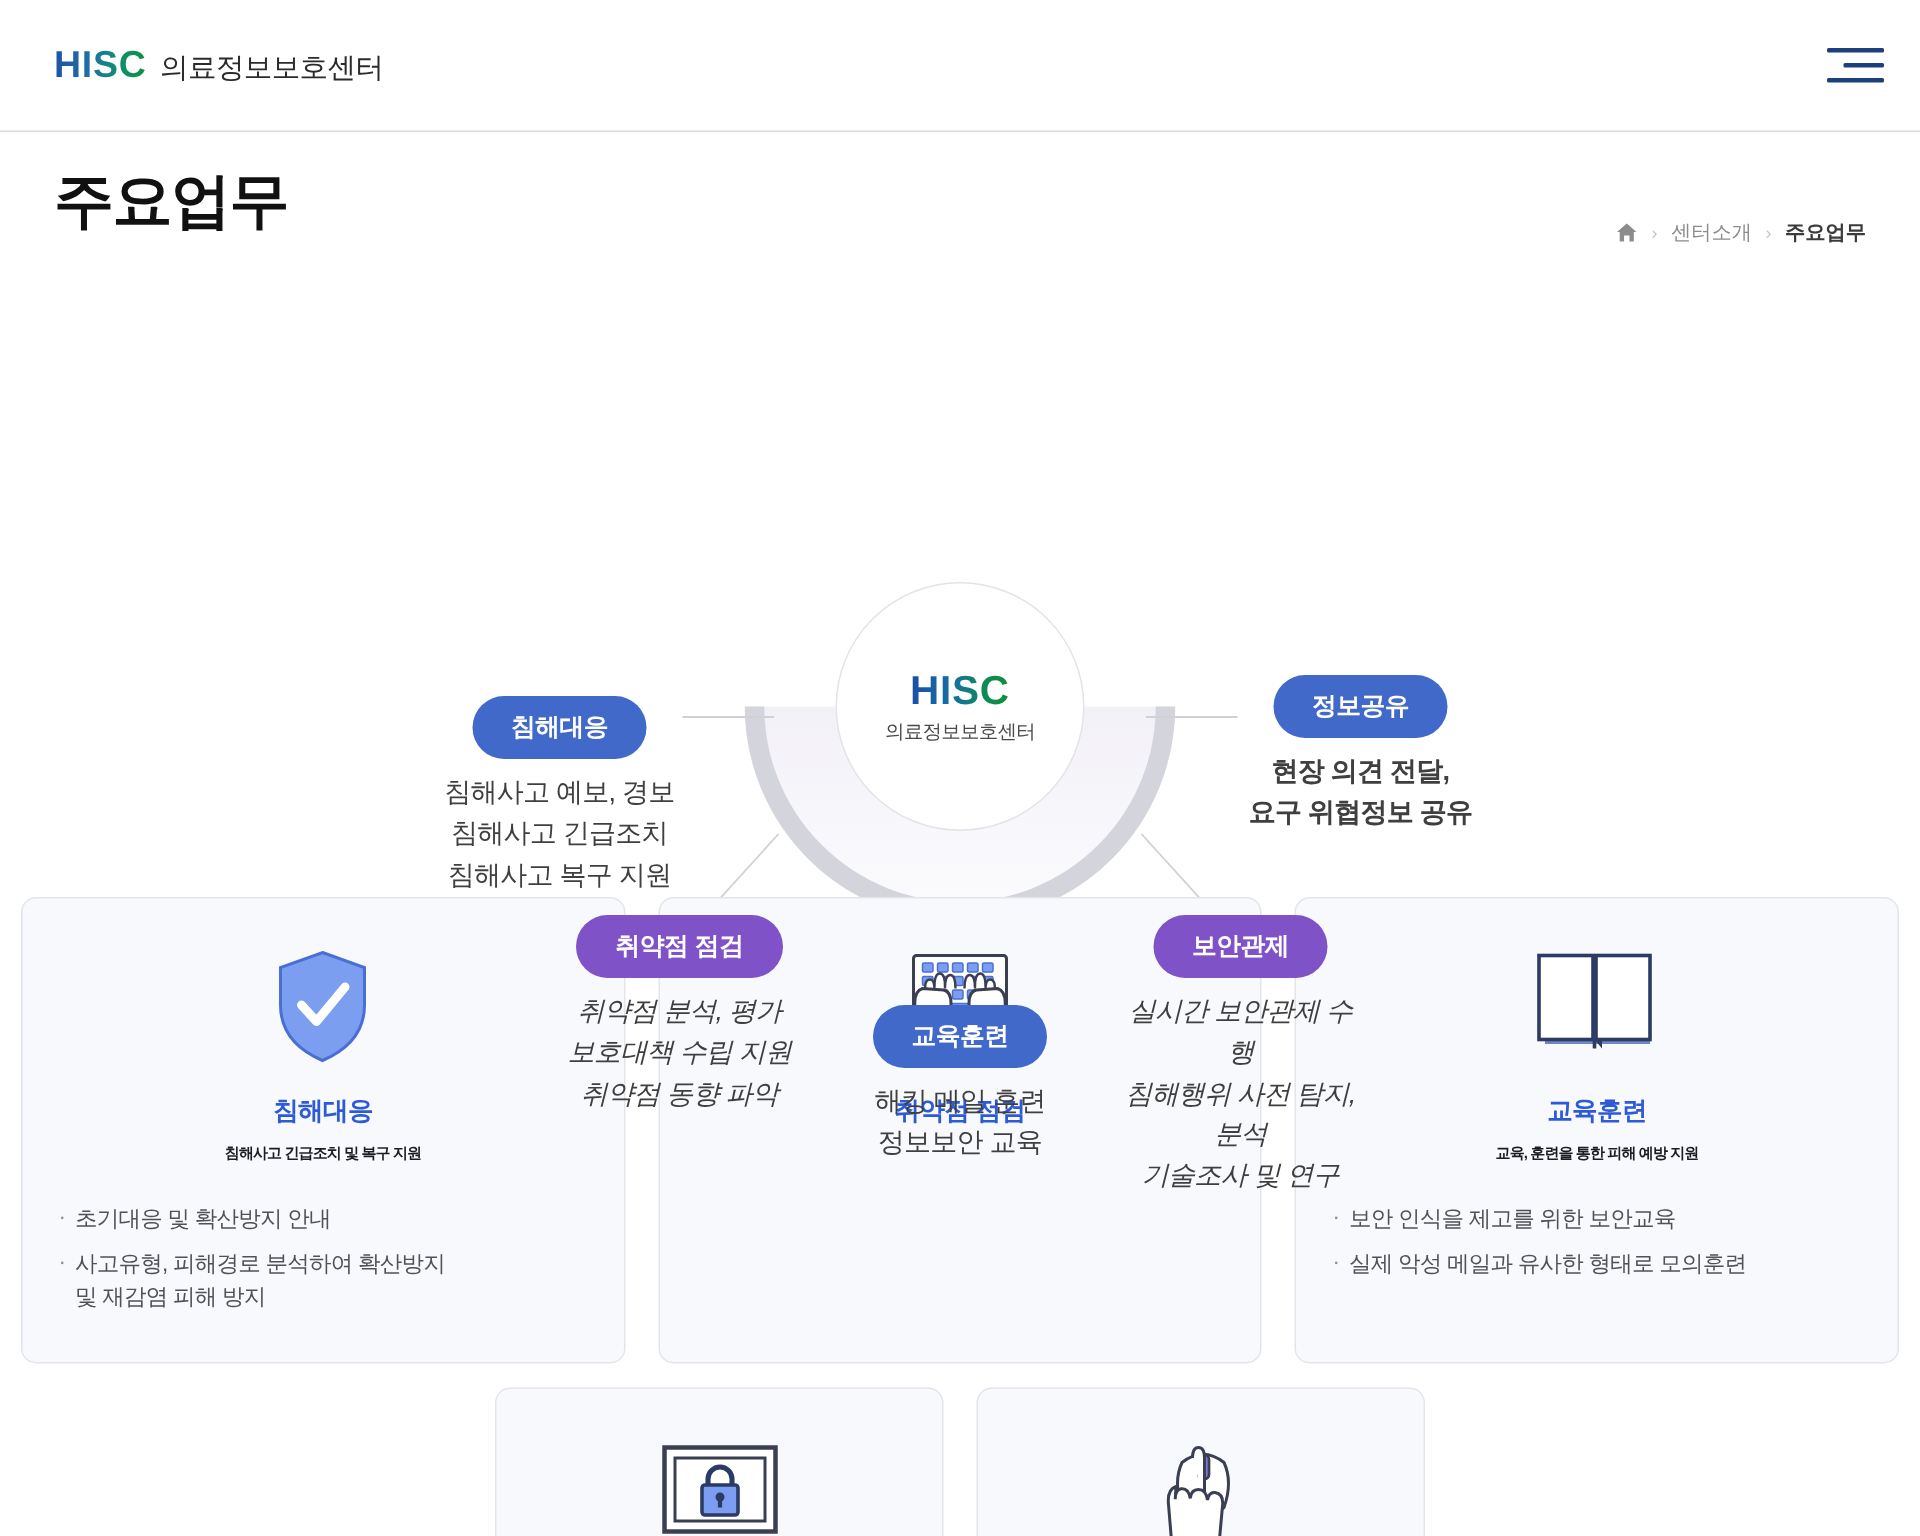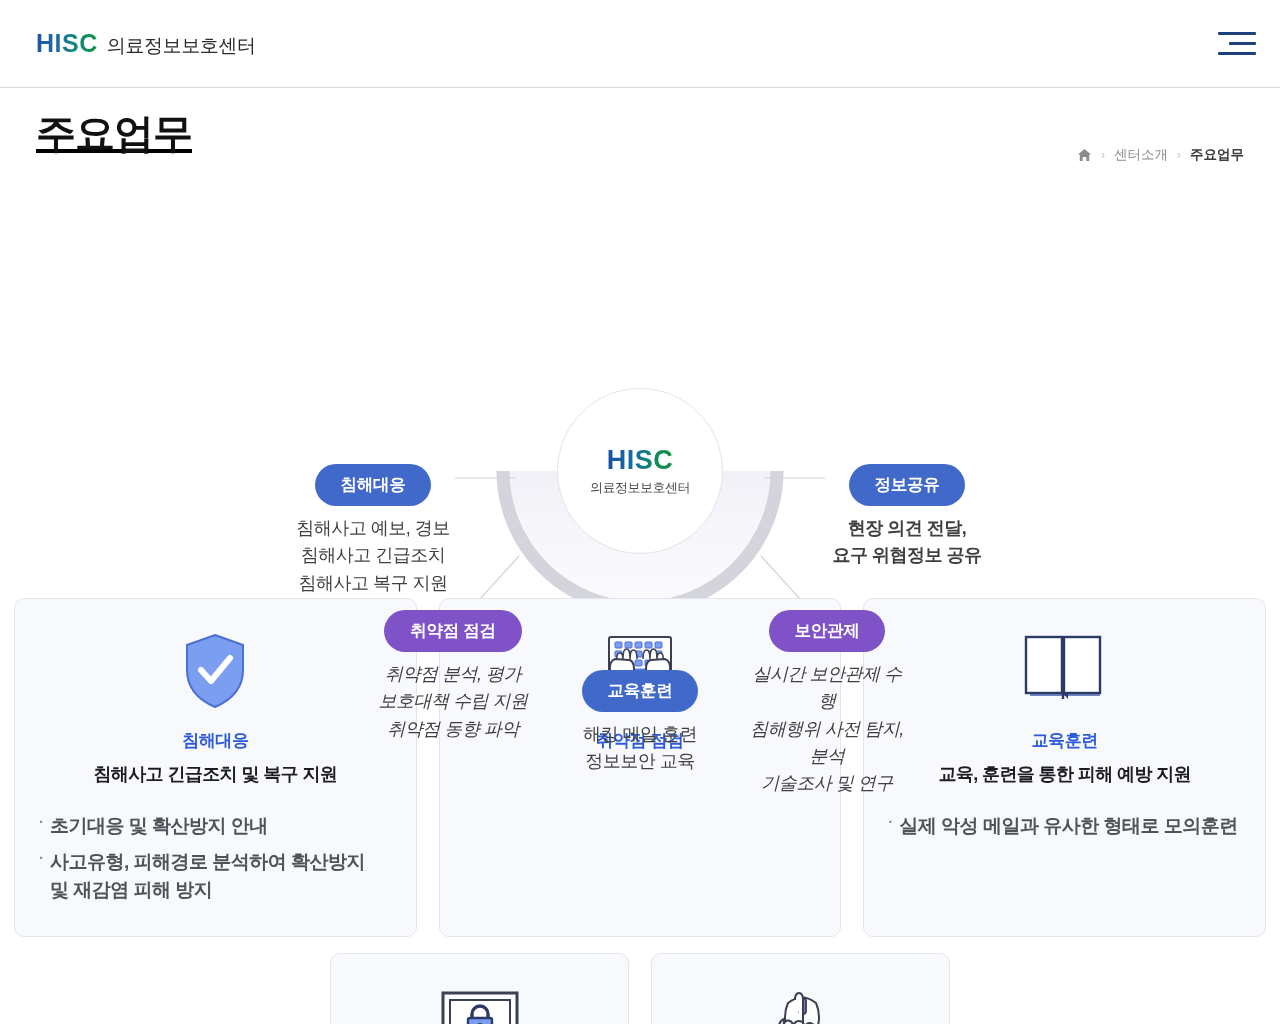--- a/index.html
+++ b/index.html
@@ -35,21 +35,21 @@
     align-items: flex-end; gap: 7px;
   }
   .hamburger span { display:block; height: 3px; background: #1d3f7a; border-radius: 1px; }
   .hamburger span:nth-child(1) { width: 38px; }
   .hamburger span:nth-child(2) { width: 27px; }
   .hamburger span:nth-child(3) { width: 38px; }
 
   
   .title-row {
     position: relative; height: 90px;
-    padding: 0 36px; display: flex; align-items: center; text-decoration: underline;
+    padding: 0 36px; display: flex; align-items: center;
   }
   .page-title { font-size: 40px; font-weight: bold; color: #111; letter-spacing: -1px; }
   .breadcrumb {
     position: absolute; right: 36px; bottom: 14px;
     display: flex; align-items: center; gap: 9px;
     font-size: 13.5px; color: #8c8c8c;
   }
   .breadcrumb .sep { color: #c3c3c3; font-size: 12px; }
   .breadcrumb .crumb-current { color: #3b3b3b; font-weight: 600; }
   .home-icon { display:inline-block; width: 15px; height: 14px; position: relative; }
@@ -100,26 +100,26 @@
     padding: 26px 22px 24px;
     min-height: 296px;
   }
   .card-icon { height: 92px; display:flex; align-items:center; justify-content:center; }
   .card-title {
     margin-top: 12px; text-align: center;
     font-size: 17px; font-weight: bold; color: #2d5bd7; letter-spacing: -0.4px;
   }
   .card-sub {
     margin-top: 10px; text-align: center;
-    font-size: 18px; font-weight: bold; color: #1c1c24; letter-spacing: -0.6px;
+    font-size: 10px; font-weight: bold; color: #1c1c24; letter-spacing: -0.6px;
   }
   .card-list { margin-top: 26px; list-style: none; }
   .card-list li {
     position: relative; padding-left: 13px; margin-bottom: 7px;
-    font-size: 19px; line-height: 1.5; color: #4f5258; letter-spacing: -0.5px; font-weight: bold;
+    font-size: 15px; line-height: 1.5; color: #4f5258; letter-spacing: -0.5px;
   }
   .card-list li::before {
     content: "·"; position: absolute; left: 2px; top: -1px;
     color: #8a8d94; font-size: 15px;
   }
 
   .cards-row-bottom { display: flex; gap: 22px; margin-top: 16px; padding: 0 316px; }
   .cards-row-bottom .card { min-height: 200px; }
 </style>
 </head>
@@ -177,21 +177,21 @@
     <span class="hub-sub">의료정보보호센터</span>
   </div>
 
   <div class="node" style="left:290px; top:286px; width:166px; text-align:center;">
     <div class="pill blue">침해대응</div>
     <div class="node-desc" style="white-space:pre-line;">침해사고 예보, 경보
 침해사고 긴급조치
 침해사고 복구 지원</div>
   </div>
 
-  <div class="node" style="left:824px; top:286px; width:166px; text-align:center;">
+  <div class="node" style="left:824px; top:272px; width:166px; text-align:center;">
     <div class="pill blue">정보공유</div>
     <div class="node-desc" style="white-space:pre-line;font-weight:bold;">현장 의견 전달,
 요구 위협정보 공유</div>
   </div>
 
   <div class="node" style="left:370px; top:432px; width:166px; text-align:center;">
     <div class="pill purple">취약점 점검</div>
     <div class="node-desc" style="white-space:pre-line;font-style:italic;">취약점 분석, 평가
 보호대책 수립 지원
 취약점 동향 파악</div>
@@ -271,20 +271,21 @@
           <rect x="8" y="5" width="70" height="56" fill="#6f87c4"></rect>
           <rect x="4" y="2" width="36" height="56" fill="#ffffff" stroke="#2c3a66" stroke-width="2.4"></rect>
           <rect x="42" y="2" width="36" height="56" fill="#ffffff" stroke="#2c3a66" stroke-width="2.4"></rect>
           <path d="M41 2 L41 58 L36 64 L41 58 L46 64 L46 58 L41 58 Z" fill="#2c3a66"></path>
           <line x1="41" y1="2" x2="41" y2="64" stroke="#2c3a66" stroke-width="2.4"></line>
         </svg>
       </div>
       <div class="card-title">교육훈련</div>
       <div class="card-sub">교육, 훈련을 통한 피해 예방 지원</div>
       <ul class="card-list">
+        <li>보안 인식을 제고를 위한 보안교육</li>
         <li>실제 악성 메일과 유사한 형태로 모의훈련</li>
       </ul>
     </div>
   </div>
 
   <div class="cards-row-bottom">
     <div class="card">
       <div class="card-icon">
         <svg width="82" height="74" viewBox="0 0 82 74">
           <rect x="4" y="4" width="74" height="56" fill="#ffffff" stroke="#3a3f52" stroke-width="3"></rect>

